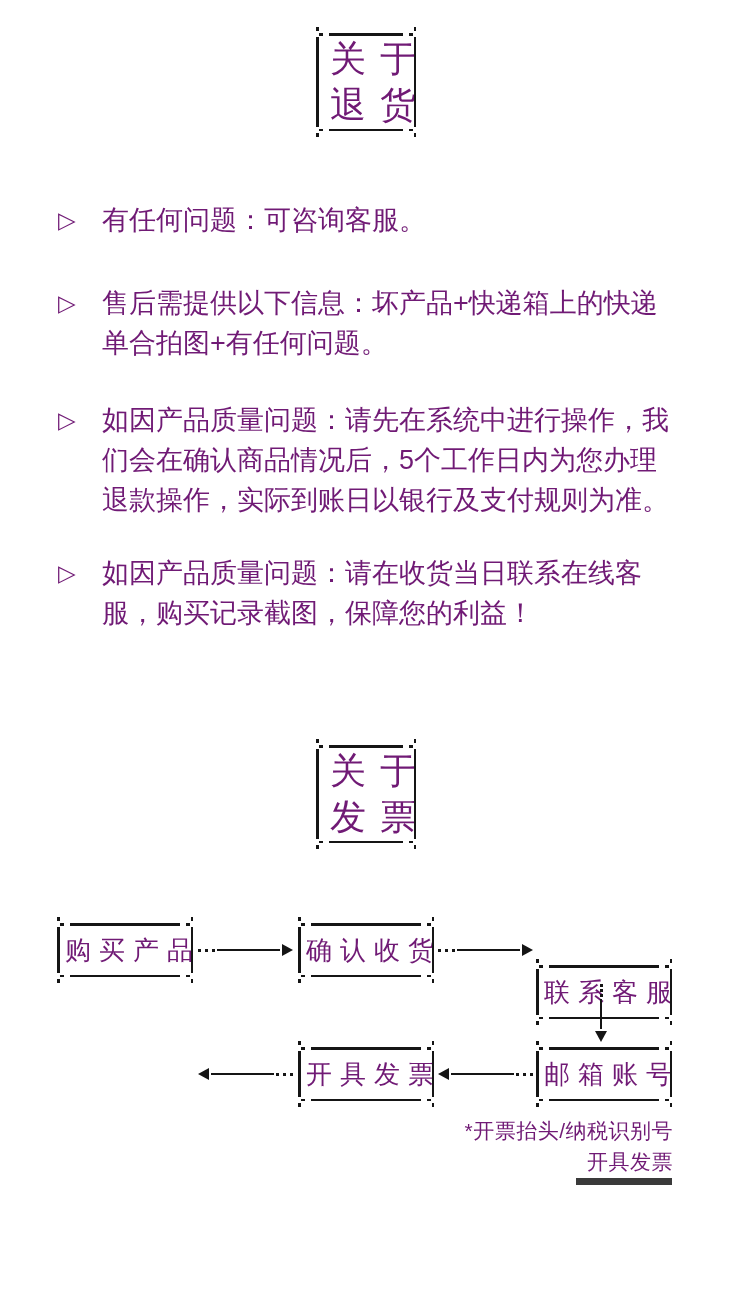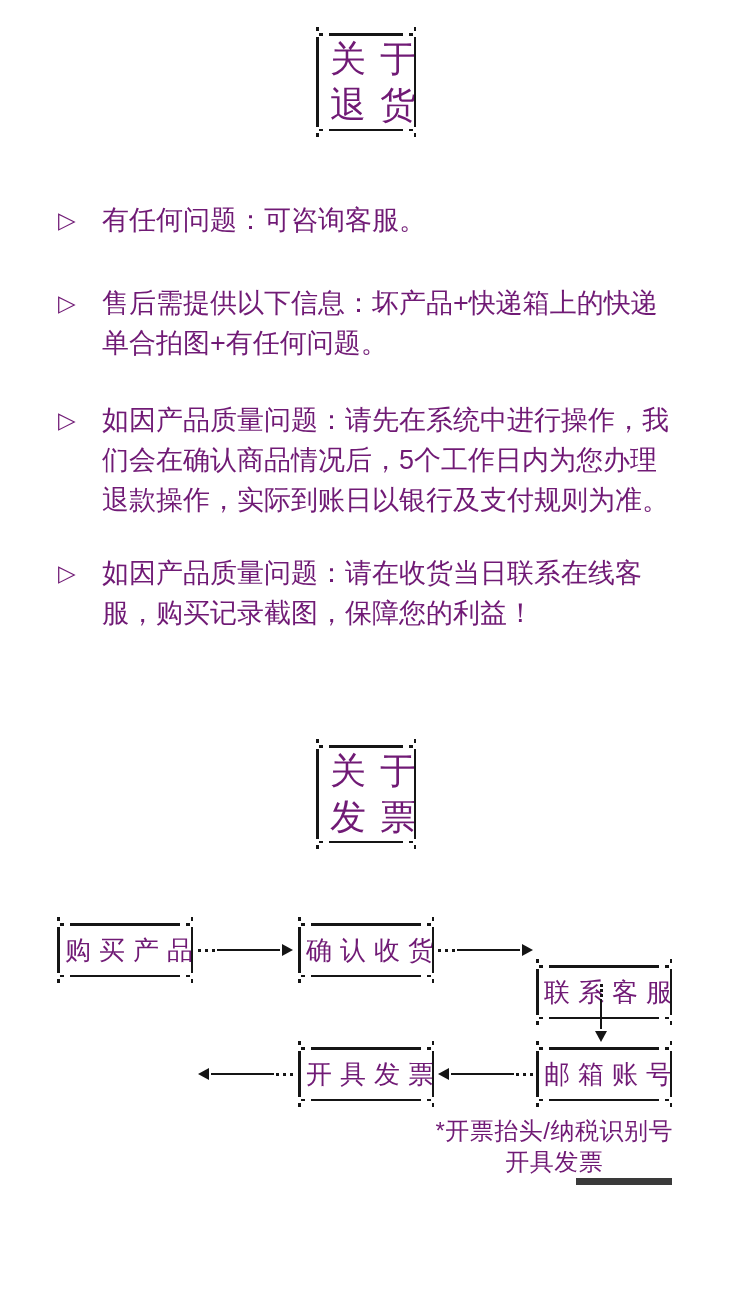--- a/index.html
+++ b/index.html
@@ -71,21 +71,21 @@
   .ar2 { left:438px; top:943px; width:95px; }
   .ar4 { left:438px; top:1067px; width:95px; }
   .ar5 { left:198px; top:1067px; width:95px; }
   .arrow-v { position:absolute; width:14px; display:flex; flex-direction:column; align-items:center; }
   .arrow-v .dots { height:13px; border-left:3px dotted #151515; }
   .arrow-v .shaft { flex:1; width:2.5px; background:#151515; margin:2px 0; }
   .head-down { width:0; height:0; border-top:11px solid #151515; border-left:6px solid transparent; border-right:6px solid transparent; }
   .ar3 { left:594px; top:984px; height:58px; }
 
   
-  .note { position:absolute; right:57px; top:1115px; text-align:center; font-size:24px; line-height:31px; letter-spacing:0.5px; }
+  .note { position:absolute; right:57px; top:1115px; text-align:right; font-size:21px; line-height:31px; letter-spacing:0.5px; }
   .note .nline { display:block; }
   .bar { position:absolute; right:58px; top:1178px; width:96px; height:7px; background:#3a3a3a; }
 </style>
 </head>
 <body>
 
 <div class="page">
 
   <div class="frame title-box title-returns">
     <div class="ln h top"></div>

